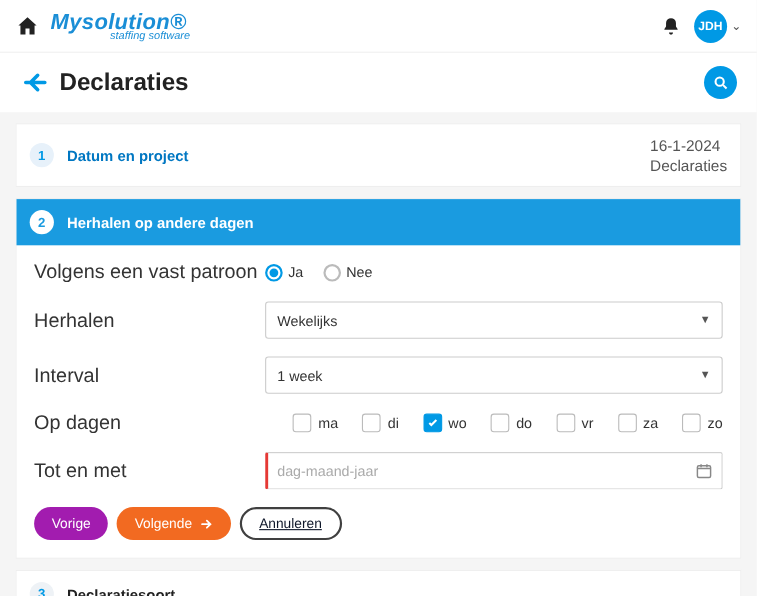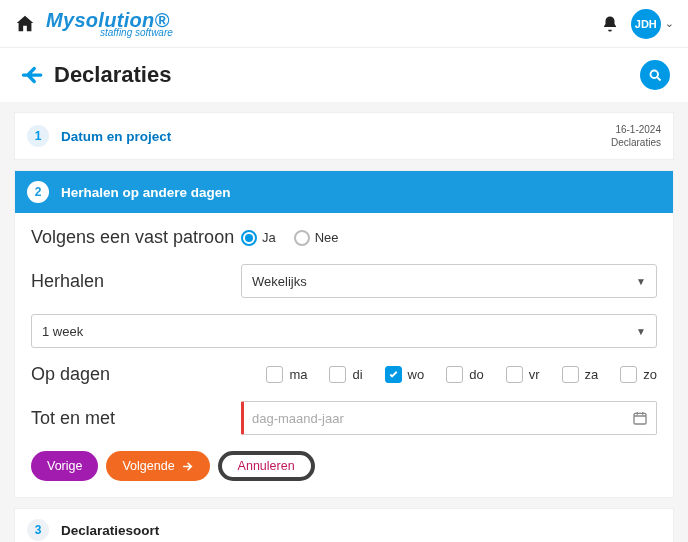--- a/index.html
+++ b/index.html
@@ -25,21 +25,21 @@
 
   .card { background: #fff; border: 1px solid #eee; margin-top: 10px; }
   .step-hdr { display: flex; align-items: center; padding: 10px 12px; }
   .step-hdr.white .step-num { background: #e7f1fa; color: #0099e5; }
   .step-hdr.white .step-title { color: #0077c2; font-weight: 600; }
   .step-hdr.blue { background: #1a9be0; color: #fff; }
   .step-hdr.blue .step-num { background: #fff; color: #1a9be0; }
   .step-hdr.blue .step-title { color: #fff; font-weight: 600; }
   .step-num { width: 22px; height: 22px; border-radius: 50%; font-size: 12px; font-weight: 700; display: flex; align-items: center; justify-content: center; margin-right: 12px; }
   .step-title { font-size: 13.5px; }
-  .step-meta { margin-left: auto; text-align: right; font-size: 10px; color: #555; line-height: 1.3; }
+  .step-meta { margin-left: auto; text-align: left; font-size: 14px; color: #555; line-height: 1.3; }
 
   .form { padding: 14px 16px 16px; }
   .row { display: flex; align-items: center; margin-bottom: 16px; }
   .lbl { width: 210px; font-size: 18px; color: #333; }
 
   .radio-wrap { display: flex; gap: 18px; align-items: center; }
   .radio { display: flex; align-items: center; gap: 5px; cursor: pointer; }
   .radio-dot { width: 16px; height: 16px; border-radius: 50%; border: 2px solid #0099e5; display: inline-block; position: relative; }
   .radio-dot.sel::after { content: ''; position: absolute; inset: 2px; background: #0099e5; border-radius: 50%; }
   .radio-dot.unsel { border-color: #bbb; }
@@ -54,21 +54,21 @@
   .cb.checked svg { width: 11px; height: 11px; color: #fff; }
 
   .date-input { flex: 1; height: 34px; border: 1px solid #ccc; border-left: 3px solid #e53935; border-radius: 2px; display: flex; align-items: center; padding: 12px 8px; color: #aaa; background: #fff; }
   .date-input .cal-ic { margin-left: auto; width: 16px; height: 16px; color: #888; }
 
   .btns { display: flex; gap: 8px; margin-top: 6px; }
   .btn { height: 30px; border-radius: 15px; padding: 0 16px; font-size: 12.5px; border: none; display: flex; align-items: center; gap: 6px; cursor: pointer; }
   .btn.prev { background: #a21caf; color: #fff; }
   .btn.next { background: #f26a21; color: #fff; }
   .btn.next svg { width: 13px; height: 13px; }
-  .btn.cancel { background: #fff; color: #be185d; border: 4px solid #404040; }
+  .btn.cancel { background: #fff; color: #0f172a; border: 2px solid #404040; text-decoration: underline; }
 
   .step-hdr.gray .step-num { background: #eef2f6; color: #0099e5; }
   .step-hdr.gray .step-title { color: #222; font-weight: 700; }
 </style>
 </head>
 <body>
 
 <div class="topbar">
   <svg class="home-ic" viewBox="0 0 24 24" fill="currentColor">
       <path d="M12 3l9 8h-2v9h-5v-6H10v6H5v-9H3z"></path>
@@ -134,20 +134,21 @@
 
       <div class="row">
         <div class="lbl">Herhalen</div>
         <div class="select">
           <span>Wekelijks</span>
           <span class="caret">▼</span>
         </div>
       </div>
 
       <div class="row">
+        <div class="lbl">Interval</div>
         <div class="select">
           <span>1 week</span>
           <span class="caret">▼</span>
         </div>
       </div>
 
       <div class="row">
         <div class="lbl">Op dagen</div>
         <div class="days">
           <div class="day">

